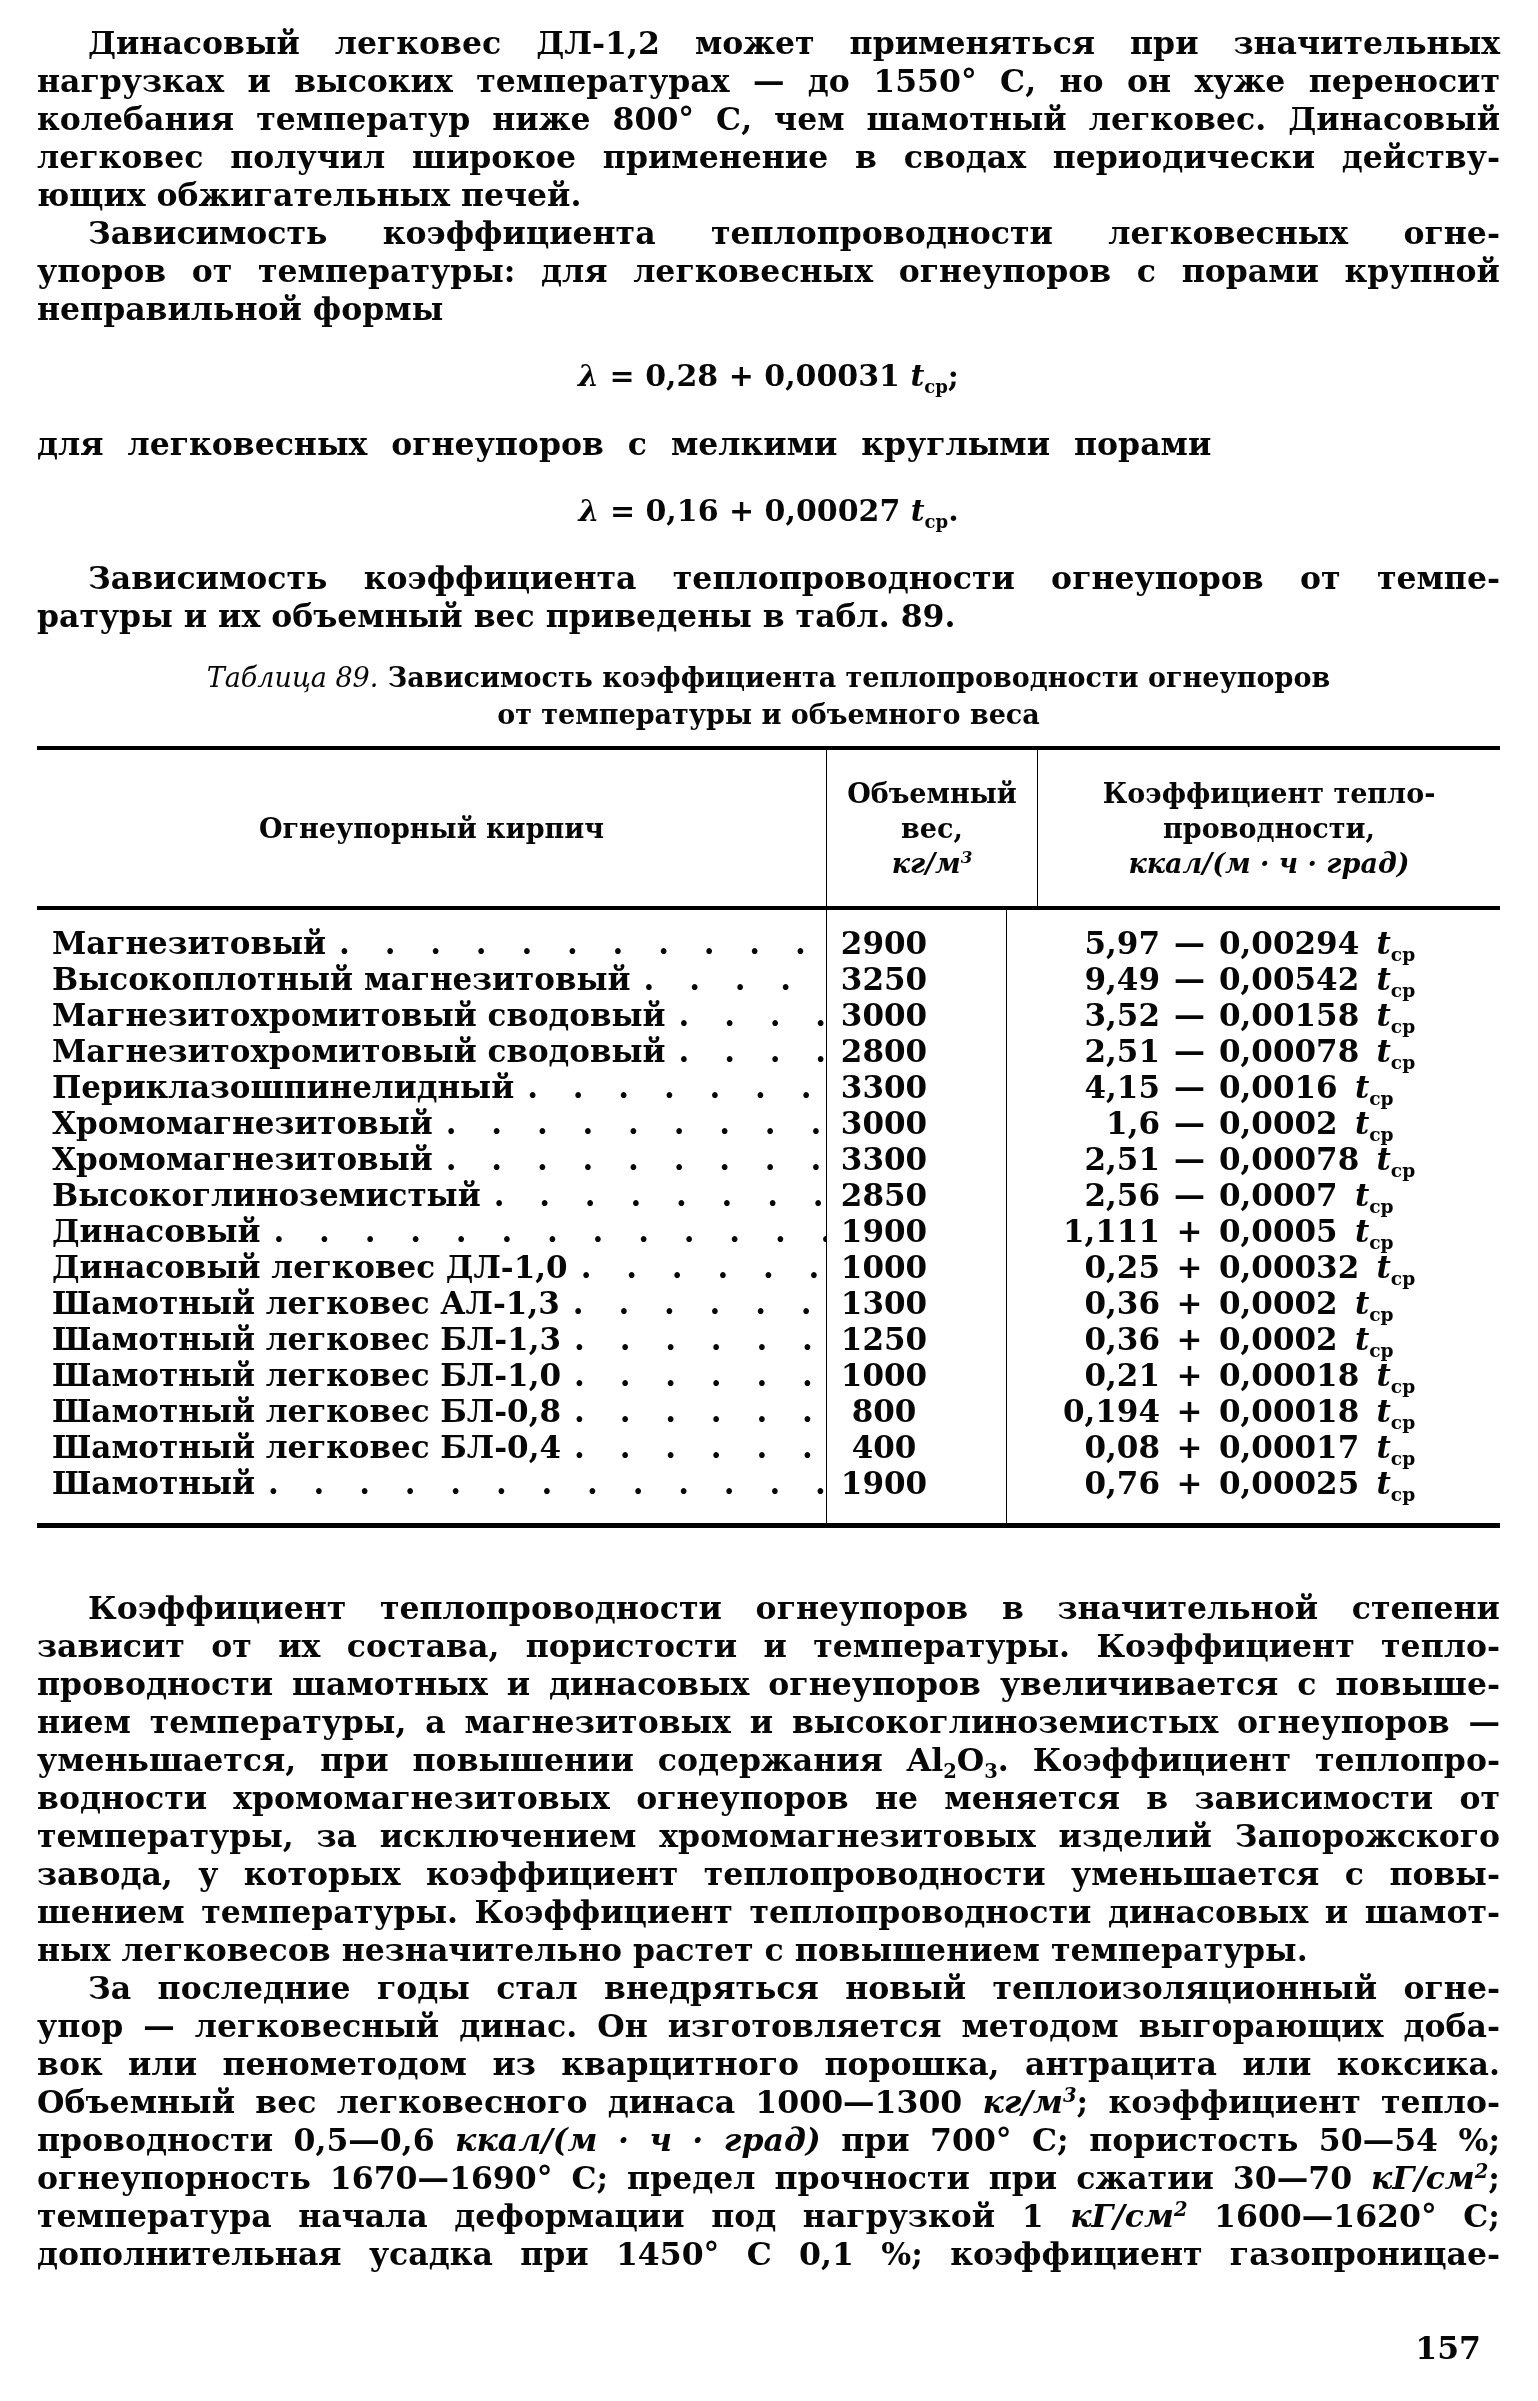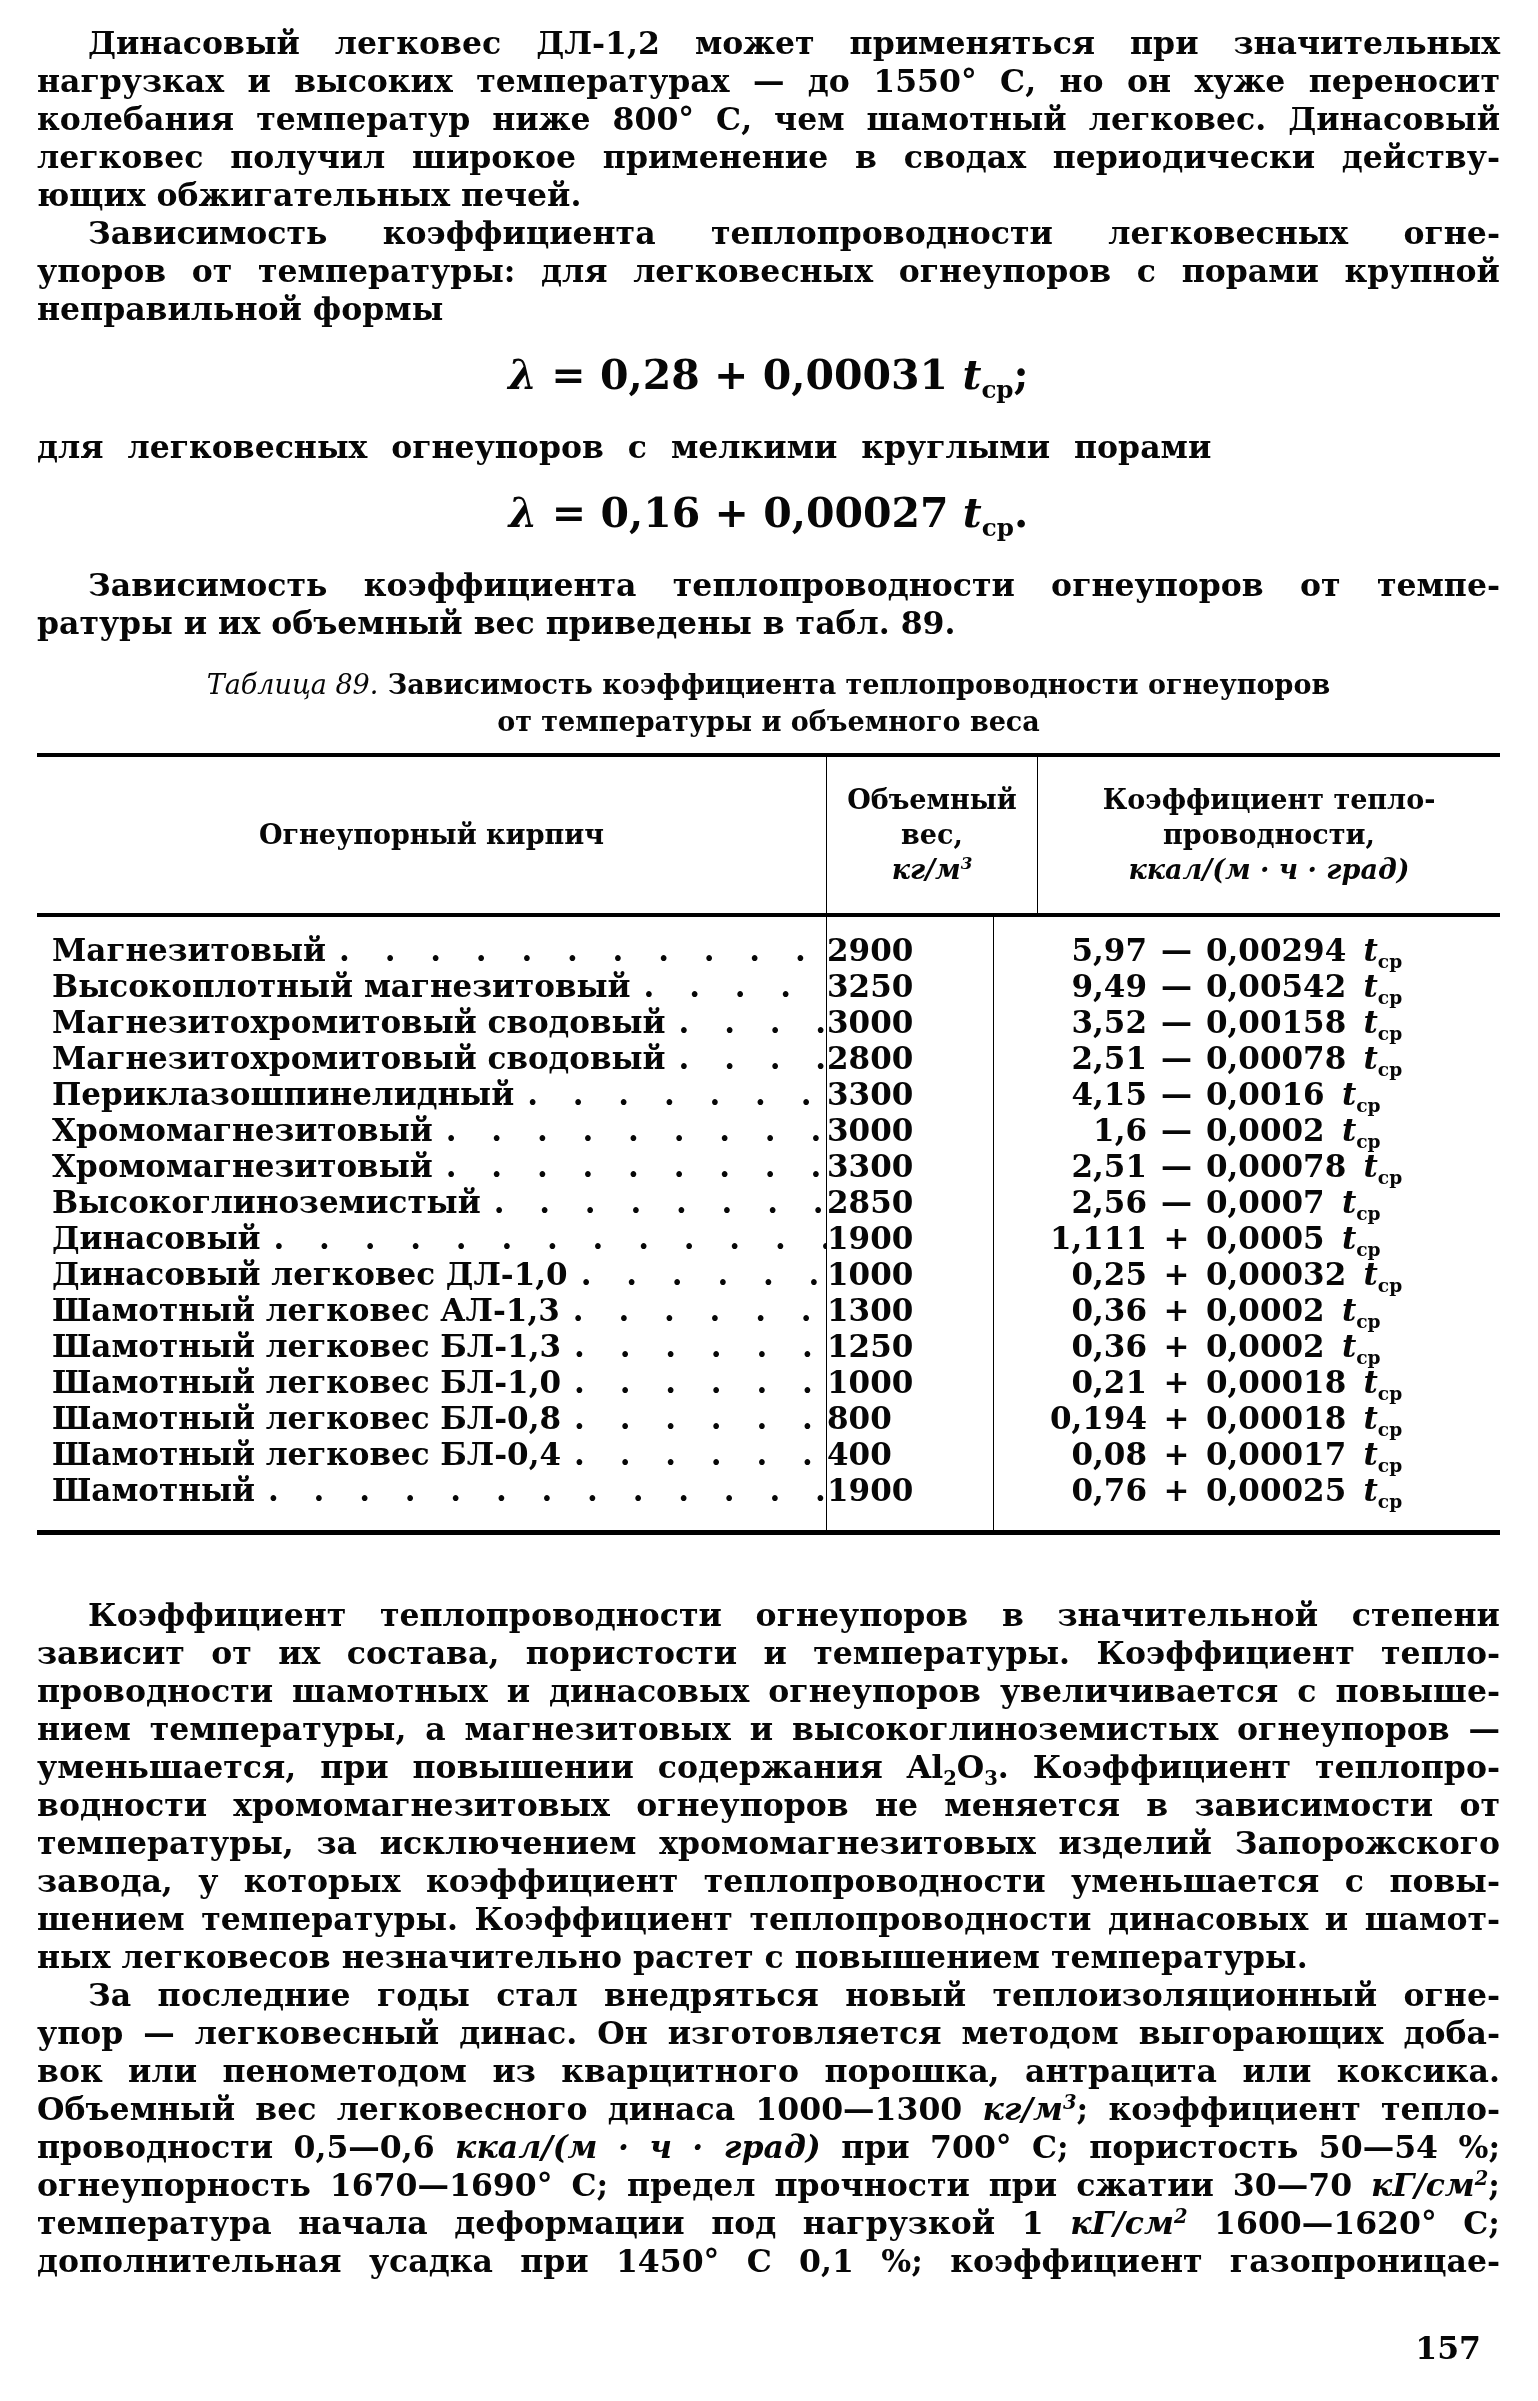--- a/index.html
+++ b/index.html
@@ -22,21 +22,21 @@
   .line.indent{text-indent:51px;}
   .seg-i{font-style:italic;}
   .seg-light{font-weight:normal;}
   .seg-sub{vertical-align:sub;font-size:0.62em;line-height:0;}
   .seg-sup{vertical-align:super;font-size:0.62em;line-height:0;}
   
   .midline .line{word-spacing:13px;}
   
   .formula{
     text-align:center;text-align-last:center;
-    font-size:41px;line-height:43px;margin:26px 0 16.7px 0;
+    font-size:30px;line-height:43px;margin:26px 0 16.7px 0;
   }
   .it{font-style:italic;}
   .formula sub, .ct sub{font-size:0.6em;font-style:normal;}
   
   .caption{margin-top:24px;font-size:27px;line-height:37px;}
   .caption .line{text-align:center;text-align-last:center;font-size:27px;line-height:37px;}
   
   .tbl{margin-top:13px;border-top:4.6px solid #000;border-bottom:5.6px solid #000;}
   .t-head{display:flex;border-bottom:4.6px solid #000;height:156px;}
   .t-head .line{font-size:27px;line-height:35px;text-align:center;text-align-last:center;}
@@ -45,22 +45,22 @@
   .hc1 .line{font-size:27px;}
   .hc2{width:212px;border-left:1.9px solid #000;border-right:1.9px solid #000;align-items:center;}
   .hc3{flex:1;align-items:center;}
   .t-row{display:flex;height:36px;line-height:36px;font-size:31px;}
   .t-row.spacer-top{height:15px;}
   .t-row.spacer-bot{height:22px;}
   .tc{box-sizing:border-box;}
   .t-row .c1{width:789px;display:flex;padding-left:15px;overflow:hidden;}
   .t-row .c1 .nm{white-space:nowrap;}
   .t-row .c2{
-    width:168px;border-left:1.9px solid #000;border-right:1.9px solid #000;
-    text-align:left;padding-right:65px;
+    width:181px;border-left:1.9px solid #000;border-right:1.9px solid #000;
+    text-align:center;padding-right:65px;
   }
   .t-row .c3{flex:1;display:flex;padding-left:51px;gap:8px;}
   .ca{width:102px;text-align:right;}
   .cop{width:43px;text-align:center;}
   .cb{text-align:left;}
   .ct{margin-left:9.3px;}
   .ct i{font-style:italic;}
   .leader{flex:1;overflow:hidden;white-space:nowrap;margin-left:13px;}
   .leader::after{
     content:". . . . . . . . . . . . . . . . . . . . . . . . . . . . . . . . . . . . . . . .";

